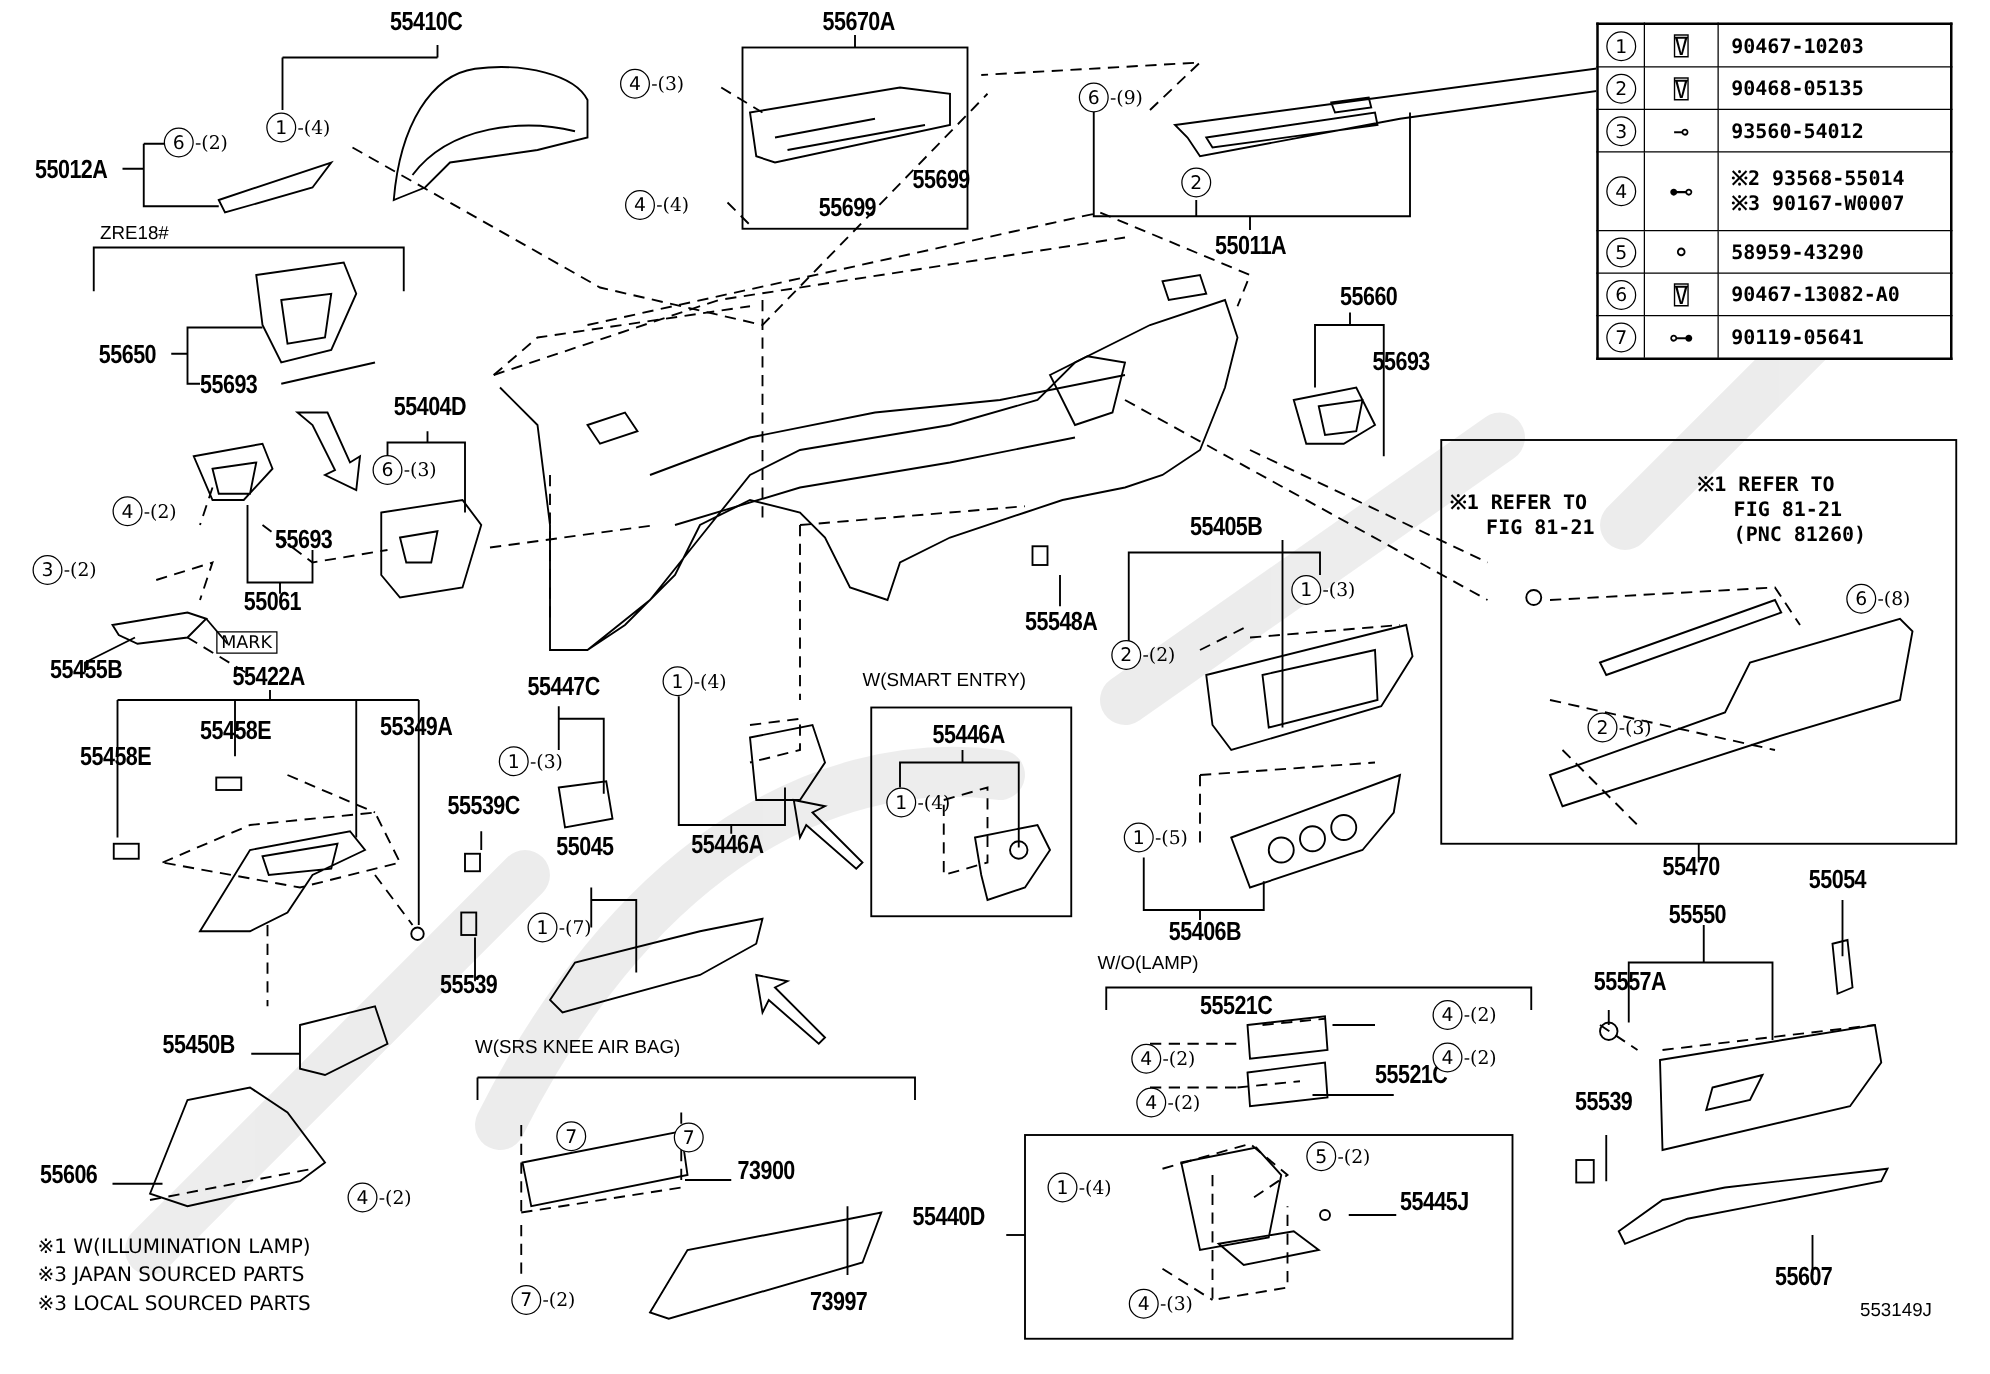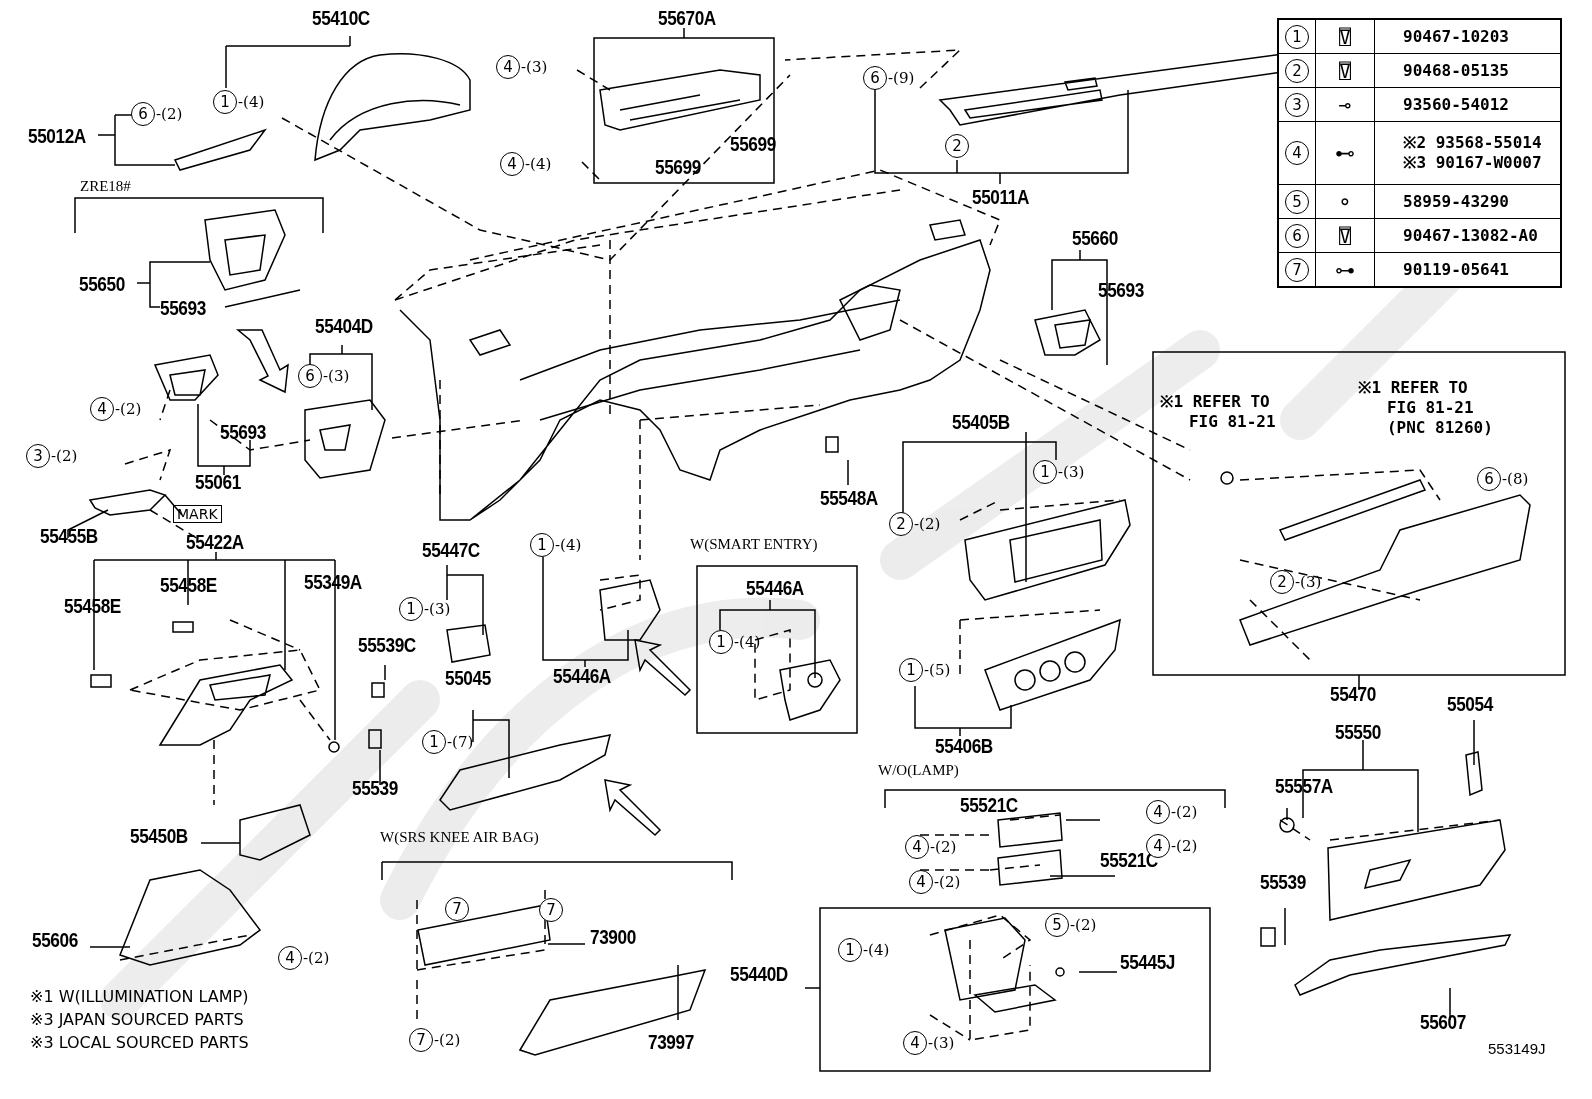--- a/index.html
+++ b/index.html
@@ -2,37 +2,37 @@
 <html><head>
 <meta charset="utf-8">
 <style>
   html, body { margin: 0; padding: 0; background: #ffffff; }
   body { width: 1592px; height: 1099px; position: relative; overflow: hidden;
          font-family: "DejaVu Sans Mono", monospace; color: #000; }
   #canvas { position: absolute; left: 0; top: 0; width: 1592px; height: 1099px; }
   .pn { position: absolute; font-family: "Liberation Sans Narrow", "Liberation Sans", sans-serif;
         font-weight: bold; font-size: 21px; letter-spacing: -0.5px; transform: scaleX(0.82);
         transform-origin: left top; white-space: nowrap; cursor: pointer; }
-  .note { position: absolute; font-family: Liberation Serif, serif; font-size: 15px; white-space: nowrap; }
+  .note { position: absolute; font-family: Liberation Sans, sans-serif; font-size: 15px; white-space: nowrap; }
   .ref  { position: absolute; font-family: "DejaVu Sans Mono", monospace; font-weight: bold; font-size: 16px; white-space: pre; line-height: 20px; }
   .callout { position: absolute; display: flex; align-items: center; font-family: "DejaVu Serif", serif; font-size: 15px; }
   .circ { width: 24px; height: 24px; border: 1.5px solid #000; border-radius: 50%; display: flex; align-items: center;
           justify-content: center; font-family: "DejaVu Sans", sans-serif; font-size: 15px; background: #fff; box-sizing: border-box; }
   .qty { margin-left: 1px; }
   .mark-box { position: absolute; border: 1.5px solid #000; padding: 0 3px; font-family: "DejaVu Sans", sans-serif; font-size: 14px; }
   .fignum { position: absolute; font-family: Liberation Sans, sans-serif; font-size: 15px; }
   .legend { position: absolute; font-family: "DejaVu Sans", sans-serif; font-size: 16px; line-height: 23px; }
   table.fast { position: absolute; left: 1277px; top: 18px; border-collapse: collapse; border: 2px solid #000; background: #fff; }
   table.fast td { border: 1.5px solid #000; height: 33px; padding: 0; }
   table.fast td.c1 { width: 36px; text-align: center; }
   table.fast td.c2 { width: 58px; text-align: center; font-size: 20px; }
   table.fast td.c3 { width: 175px; font-family: "DejaVu Sans Mono", monospace; font-weight: bold; font-size: 16px; padding-left: 10px; }
   table.fast tr.tall td { height: 62px; }
   table.fast .circ { margin: 0 auto; }
-  .pn-line { line-height: 20px; display: block; margin-left: 18px; }
+  .pn-line { line-height: 20px; display: block; }
 </style>
 </head>
 <body>
 
 <svg id="canvas" viewBox="0 0 1592 1099" xmlns="http://www.w3.org/2000/svg" fill="none" stroke="#000" stroke-width="1.5">
 
   <g opacity="0.07" stroke="#000" stroke-width="40" stroke-linecap="round">
     <path d="M120 1000 L420 700"></path>
       <path d="M400 900 C 500 700, 650 600, 800 620"></path>
     <path d="M900 560 L1200 350"></path>

